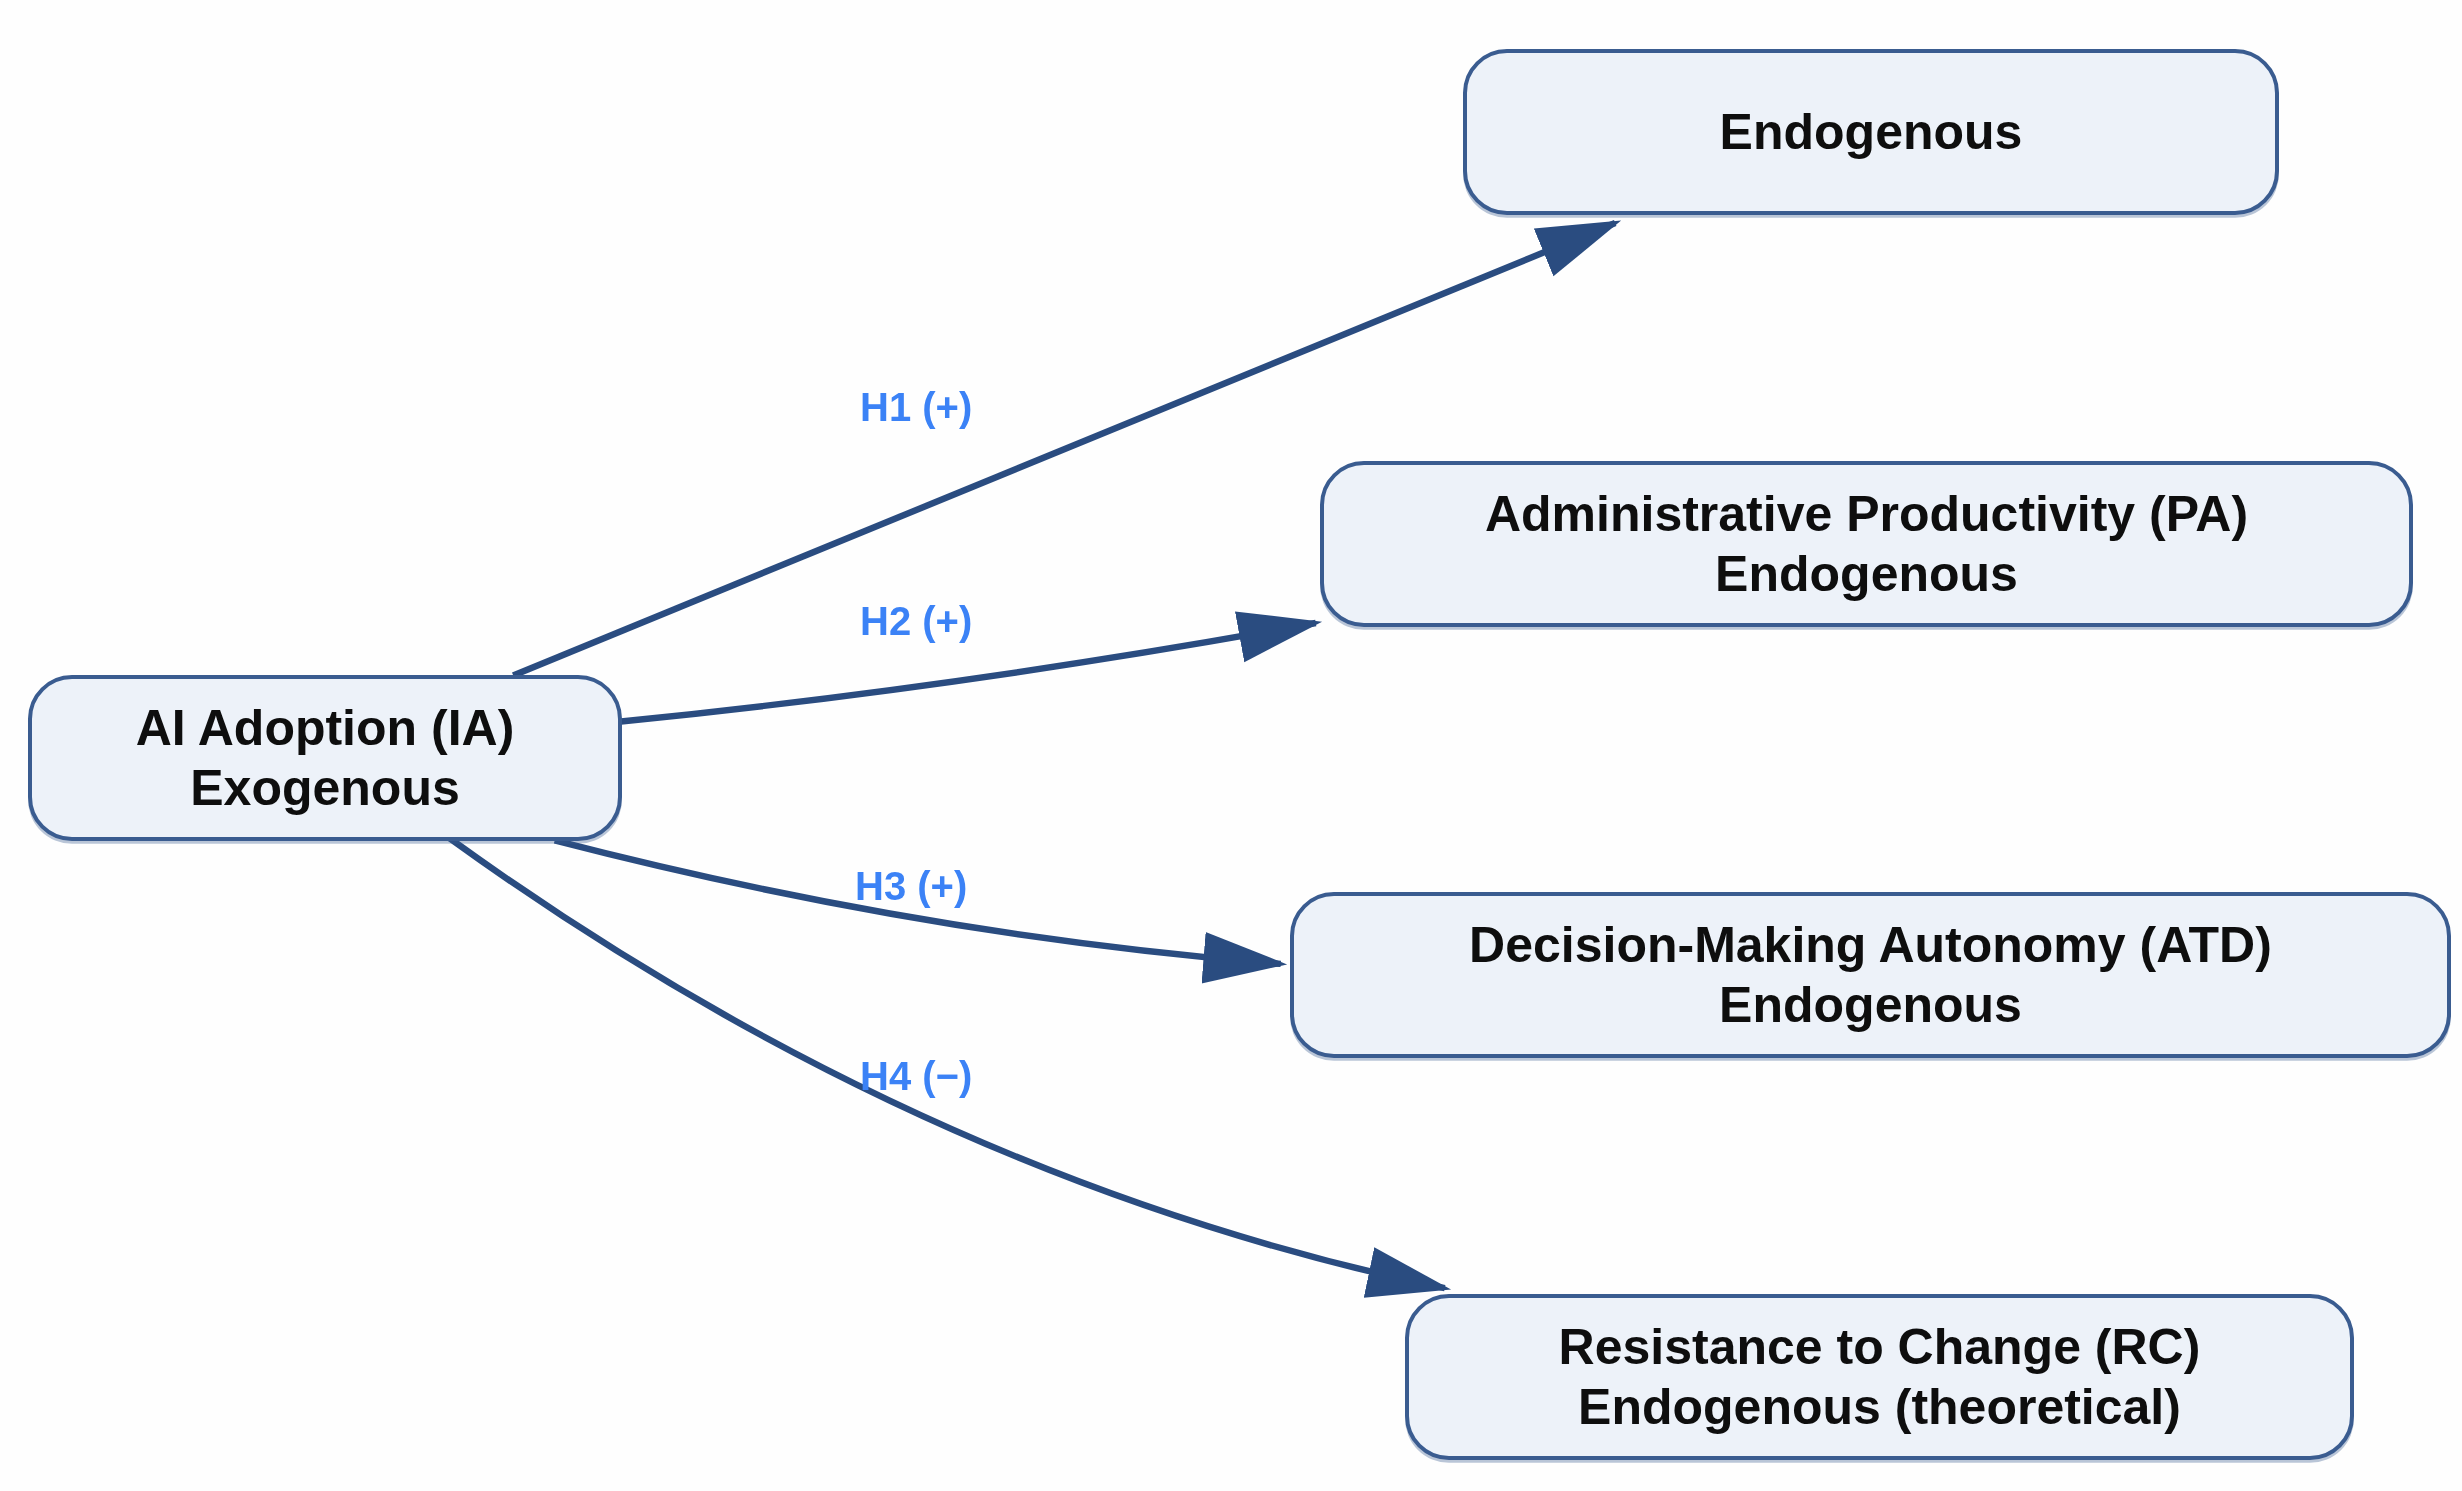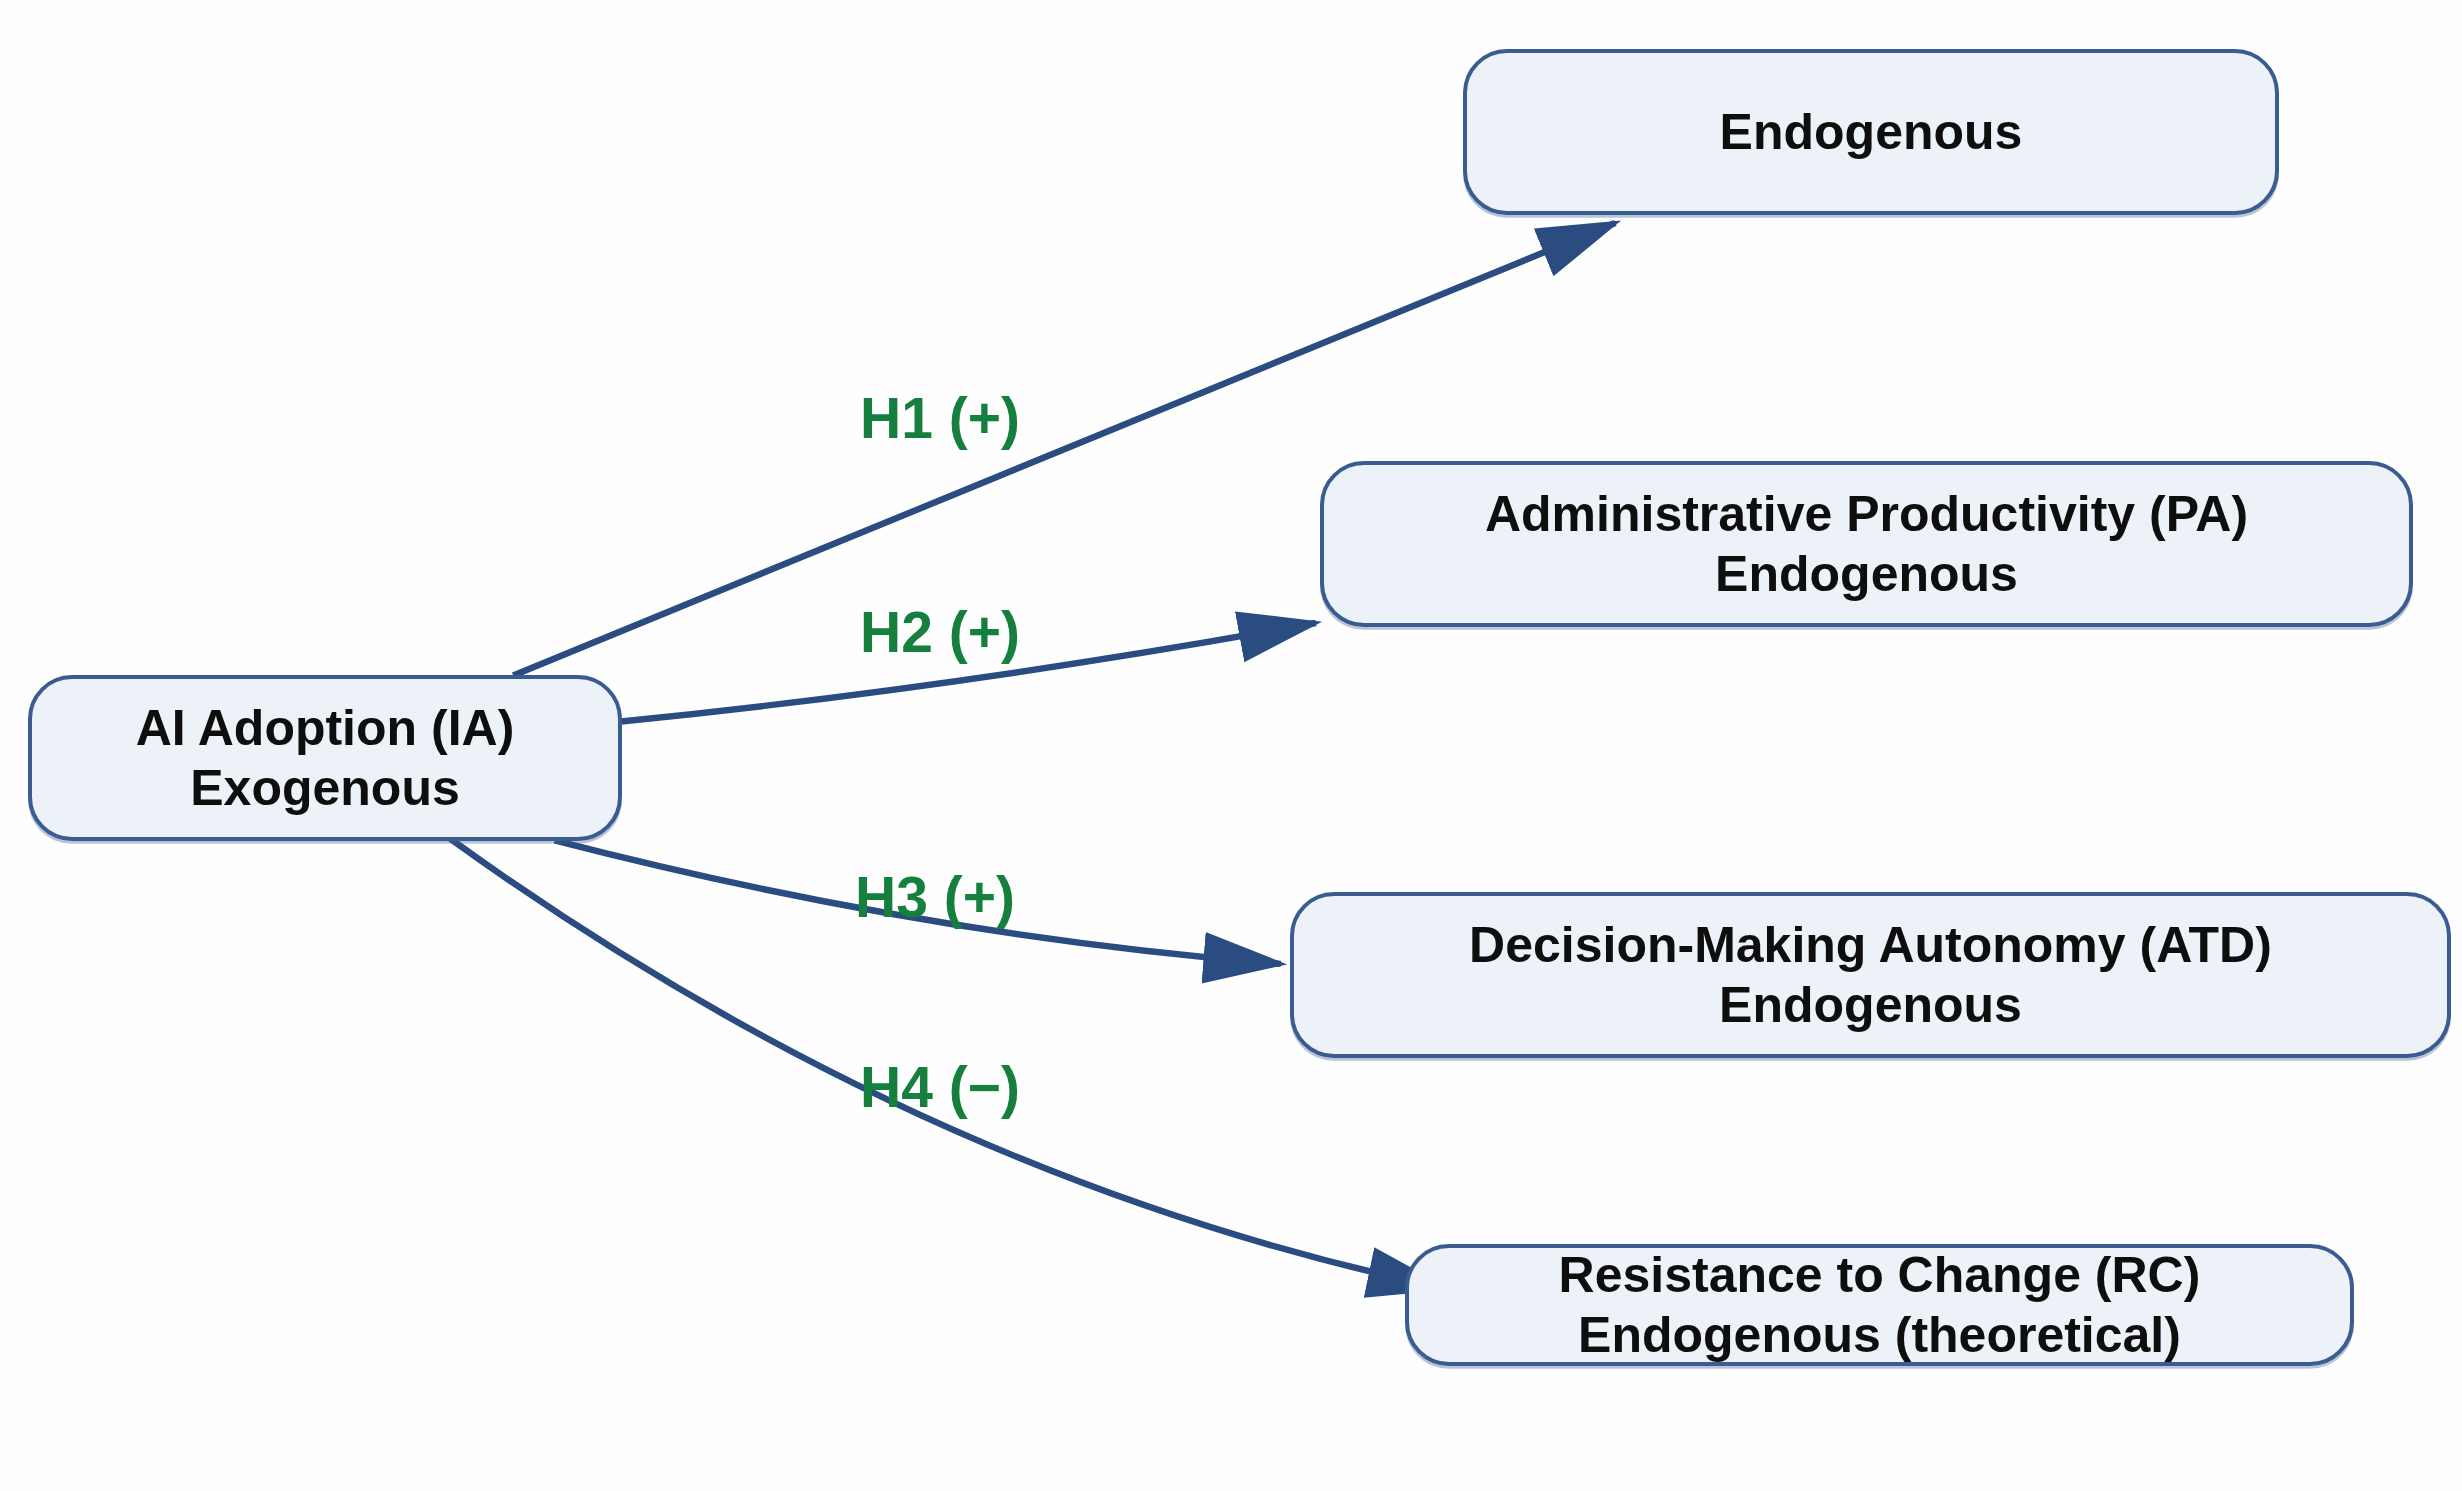--- a/index.html
+++ b/index.html
@@ -36,31 +36,31 @@
     text-align: center;
     color: #0e0e0e;
     font-weight: bold;
     font-size: 50px;
     line-height: 1.2;
     box-shadow: 0 2.8px 0 rgba(58,92,144,0.35);
   }
   .node .line { white-space: nowrap; }
   .edge-label {
     position: absolute;
-    color: #15803d;
+    color: #3b82f6;
     font-weight: bold;
-    font-size: 57px;
+    font-size: 40px;
     white-space: nowrap;
   }
   
   .node-ia  { left: 28px;   top: 675px;  width: 594px;  height: 166px; text-align: right; }
   .node-cl  { left: 1463px; top: 49px;   width: 816px;  height: 166px; }
   .node-pa  { left: 1320px; top: 461px;  width: 1093px; height: 166px; }
   .node-atd { left: 1290px; top: 892px;  width: 1161px; height: 166px; }
-  .node-rc  { left: 1405px; top: 1244px; width: 949px; height: 122px; }
+  .node-rc  { left: 1405px; top: 1294px; width: 949px; height: 166px; }
   
   .label-h1 { left: 860px; top: 385px; }
   .label-h2 { left: 860px; top: 599px; }
   .label-h3 { left: 855px; top: 864px; }
   .label-h4 { left: 860px; top: 1012px; margin-top: 42px; }
 </style>
 </head>
 <body>
 
 <div class="canvas">

